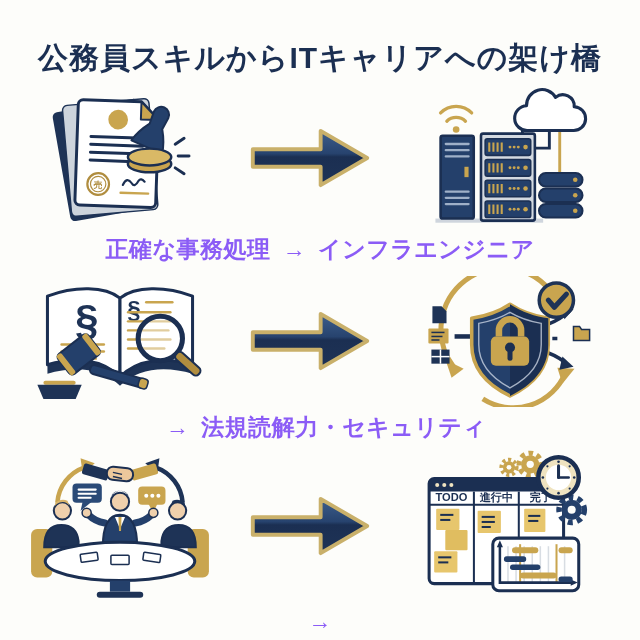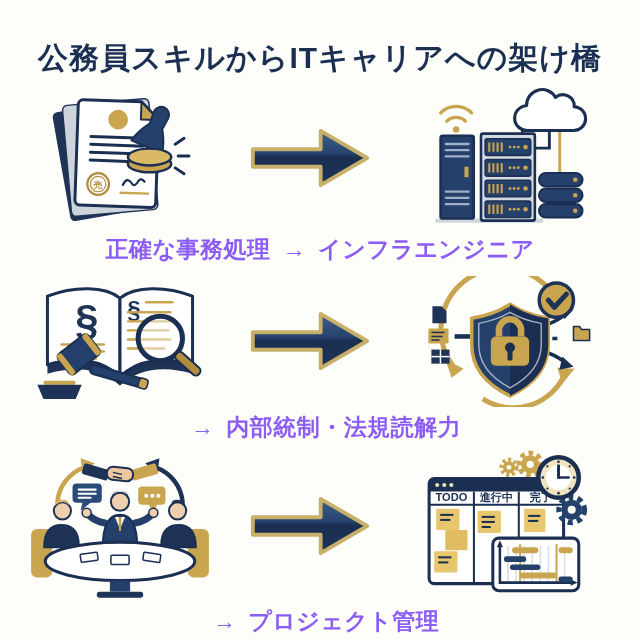--- a/index.html
+++ b/index.html
@@ -262,21 +262,21 @@
         <g>
           <circle cx="131" cy="24" r="17" fill="#c9a54f" stroke="#1e3356" stroke-width="3.5"></circle>
           <path d="M123,24 l6,7 l12,-13" fill="none" stroke="#1e3356" stroke-width="5" stroke-linecap="round" stroke-linejoin="round"></path>
         </g>
       </svg>
     </div>
   </div>
 
   <div class="caption">
     <span class="cap-arrow">→</span>
-    <span>内部統制・法規読解力</span>
+    <span>法規読解力・セキュリティ</span>
   </div>
 
   <div class="row r3">
     <div class="cell left">
       <svg viewBox="0 0 190 150" width="192" height="152">
         <g>
           <path d="M33,52 A40,40 0 0 1 60,17" fill="none" stroke="#c9a54f" stroke-width="4.5"></path>
           <polygon points="56,8 70,13 58,23" fill="#c9a54f"></polygon>
           <path d="M157,52 A40,40 0 0 0 130,17" fill="none" stroke="#1e3356" stroke-width="4.5"></path>
           <polygon points="134,8 120,13 132,23" fill="#1e3356"></polygon>
@@ -436,16 +436,15 @@
           <rect x="90" y="113" width="30" height="5.5" rx="2.7" fill="#24406b"></rect>
           <rect x="100" y="121" width="36" height="6" rx="3" fill="#c9a54f"></rect>
           <rect x="138" y="125" width="14" height="5.5" rx="2.7" fill="#24406b"></rect>
         </g>
       </svg>
     </div>
   </div>
 
   <div class="caption">
     <span class="cap-arrow">→</span>
-    <span>プロジェクト管理</span>
   </div>
 
 </div>
 
 </body></html>

